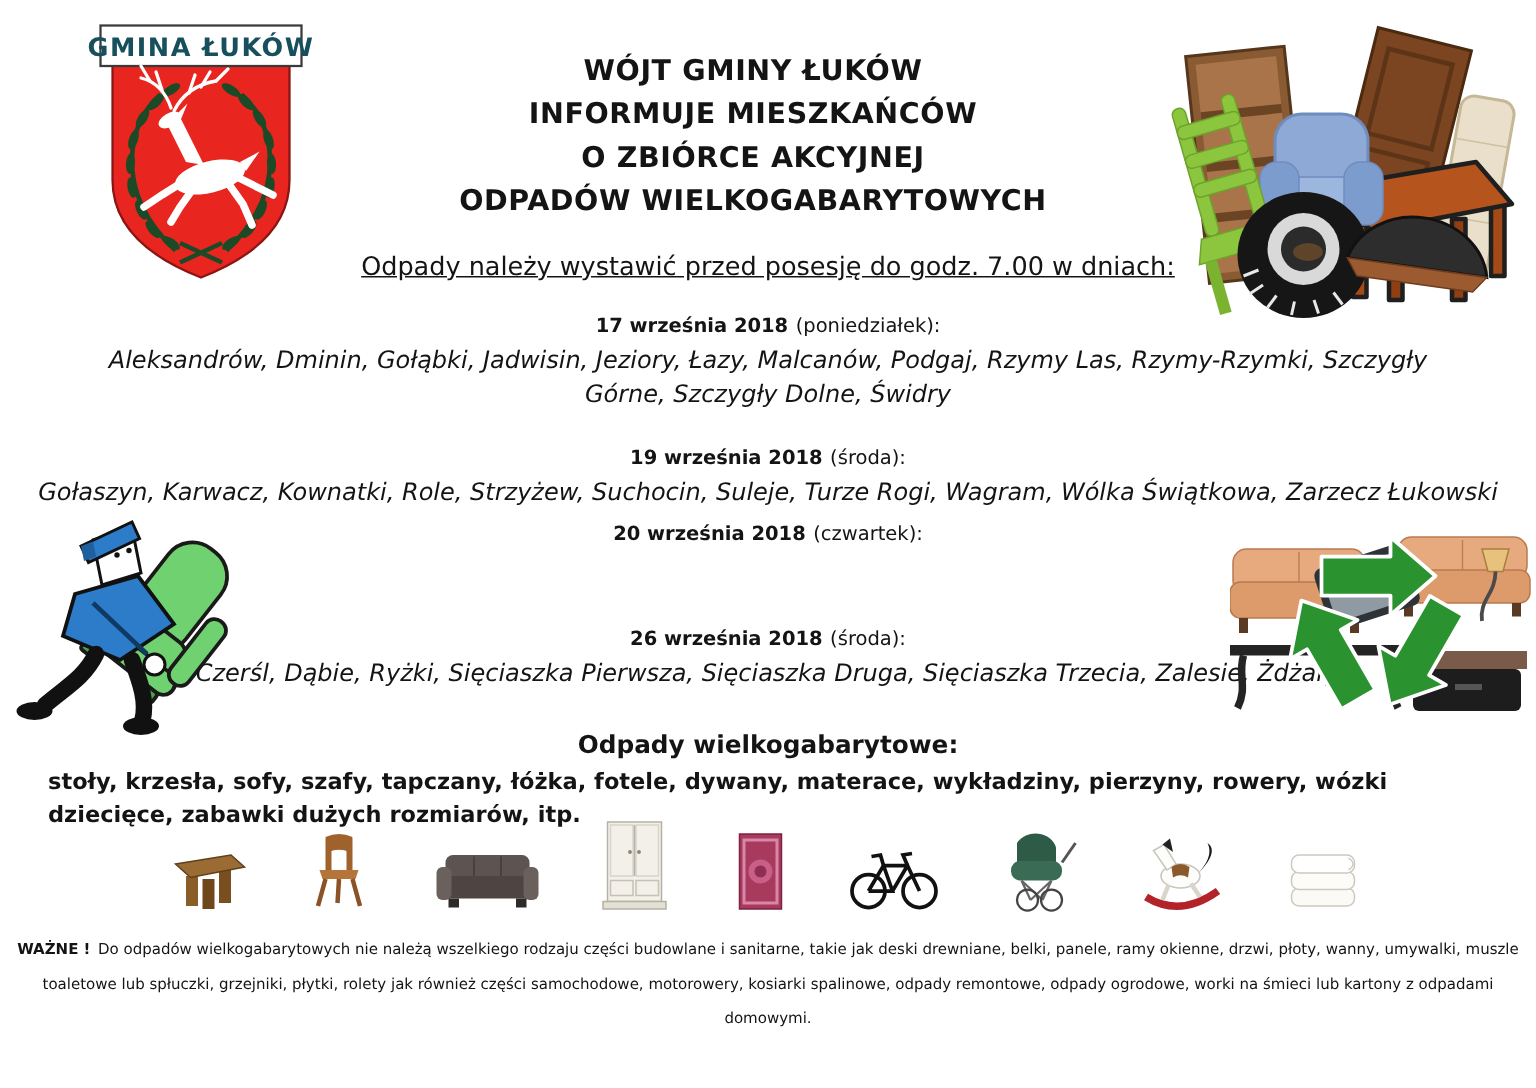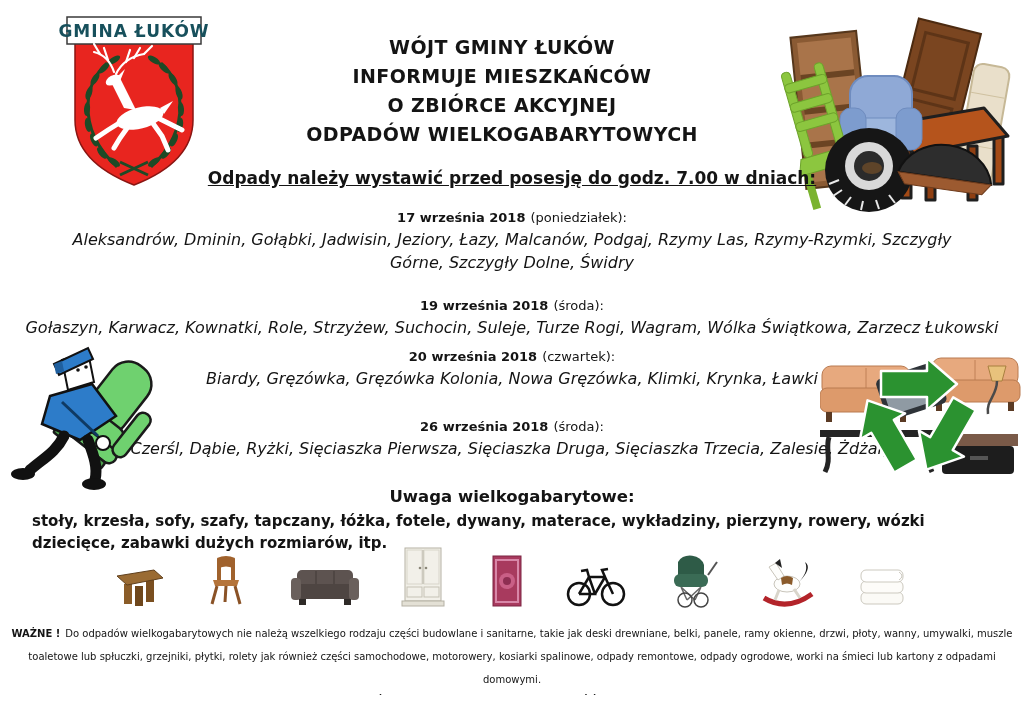--- a/index.html
+++ b/index.html
@@ -9,21 +9,21 @@
 
   .crest { position:absolute; left:54px; top:12px; }
   .pile  { position:absolute; left:770px; top:8px; }
   .mover { position:absolute; left:4px;  top:340px; }
   .recycle { position:absolute; left:820px; top:338px; }
 
   .title { position:absolute; left:230px; top:33px; width:544px; text-align:center;
            font-weight:bold; font-size:19px; line-height:29px; letter-spacing:.4px; }
 
   .lead { position:absolute; left:0; top:168px; width:100%; text-align:center;
-          font-size:17px; font-weight:bold; text-decoration:underline; }
+          font-size:17px; font-weight:normal; text-decoration:underline; }
 
   .sched { position:absolute; left:0; width:100%; text-align:center; }
   .sched .head { font-size:13px; }
   .sched .d { font-weight:bold; }
   .sched .w { margin-left:5px; }
   .sched .v { font-style:italic; font-size:16px; line-height:23px; margin:3px auto 0; max-width:920px; }
   #sched-2 .v { max-width:1016px; }
   #sched-1 { top:210px; }
   #sched-2 { top:298px; }
   #sched-3 { top:349px; }
@@ -201,21 +201,20 @@
     <div class="head">
       <span class="d">19 września 2018</span><span class="w">(środa):</span>
     </div>
     <div class="v">Gołaszyn, Karwacz, Kownatki, Role, Strzyżew, Suchocin, Suleje, Turze Rogi, Wagram, Wólka Świątkowa, Zarzecz Łukowski</div>
   </section>
 
   <section class="sched" id="sched-3">
     <div class="head">
       <span class="d">20 września 2018</span><span class="w">(czwartek):</span>
     </div>
-    <div class="v">Biardy, Gręzówka, Gręzówka Kolonia, Nowa Gręzówka, Klimki, Krynka, Ławki</div>
   </section>
 
   <section class="sched" id="sched-4">
     <div class="head">
       <span class="d">26 września 2018</span><span class="w">(środa):</span>
     </div>
     <div class="v">Czerśl, Dąbie, Ryżki, Sięciaszka Pierwsza, Sięciaszka Druga, Sięciaszka Trzecia, Zalesie, Żdżary</div>
   </section>
 
   <div class="mover">
@@ -278,21 +277,21 @@
       <g transform="translate(97,80)">
         <g fill="#2b9230" stroke="#ffffff" stroke-width="2.5" stroke-linejoin="round">
           <path transform="rotate(0) translate(0,-38)" d="M-36,-9 L10,-9 L10,-22 L40,4 L10,30 L10,17 L-36,17 Z"></path>
           <path transform="rotate(120) translate(0,-38)" d="M-36,-9 L10,-9 L10,-22 L40,4 L10,30 L10,17 L-36,17 Z"></path>
           <path transform="rotate(240) translate(0,-38)" d="M-36,-9 L10,-9 L10,-22 L40,4 L10,30 L10,17 L-36,17 Z"></path>
         </g>
       </g>
     </svg>
   </div>
 
-  <div class="bulky-h">Uwaga wielkogabarytowe:</div>
+  <div class="bulky-h">Odpady wielkogabarytowe:</div>
   <div class="bulky-items">stoły, krzesła, sofy, szafy, tapczany, łóżka, fotele, dywany, materace, wykładziny, pierzyny, rowery, wózki dziecięce, zabawki dużych rozmiarów, itp.</div>
 
   <div class="icons">
     <span class="icon">
       <svg width="54" height="46" viewBox="0 0 54 46">
         <rect x="12" y="22" width="8" height="20" fill="#8a5c28"></rect>
         <rect x="34" y="18" width="8" height="22" fill="#7a4f20"></rect>
         <rect x="23" y="24" width="8" height="20" fill="#6e471c"></rect>
         <polygon points="5,14 42,8 51,16 15,23" fill="#9a6b33" stroke="#5f3f1c"></polygon>
       </svg>

